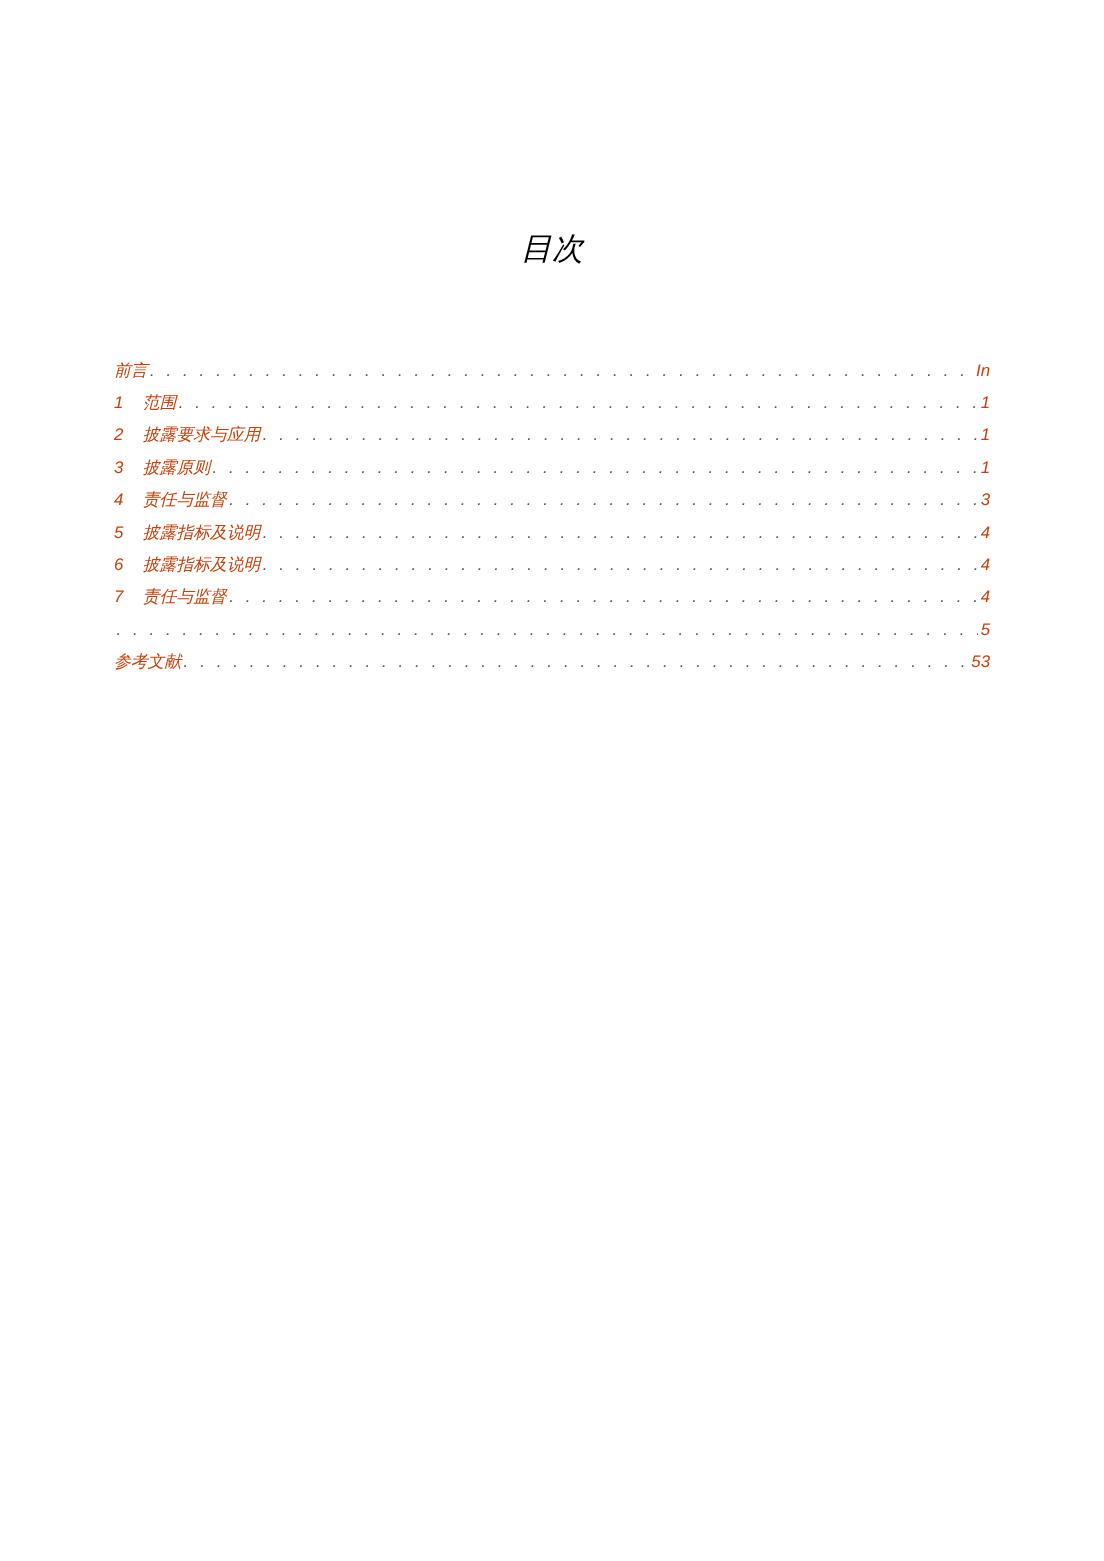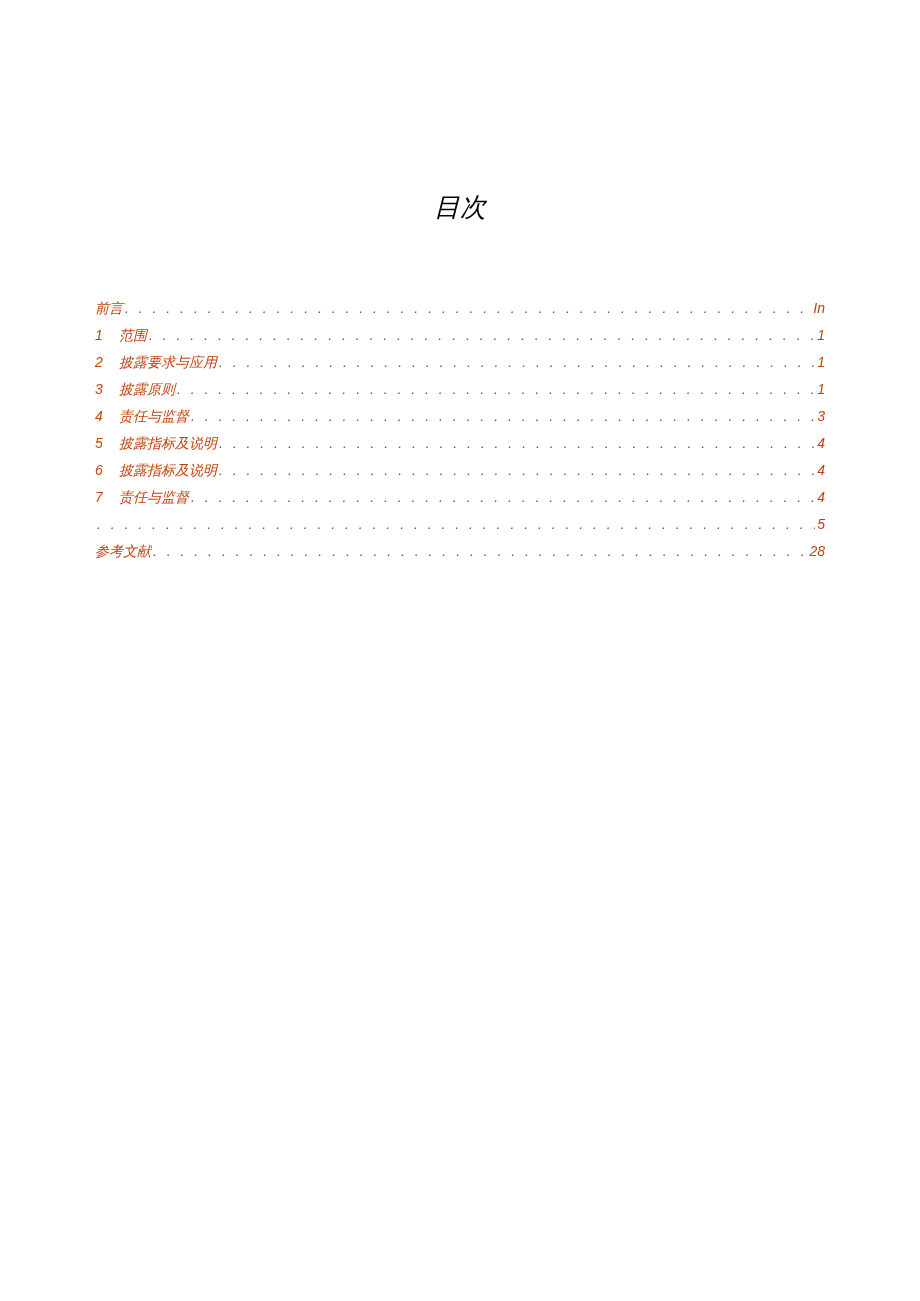--- a/index.html
+++ b/index.html
@@ -118,16 +118,16 @@
       <span class="toc-dots"></span>
       <span class="toc-page">4</span>
     </li>
     <li class="toc-item">
       <span class="toc-dots"></span>
       <span class="toc-page">5</span>
     </li>
     <li class="toc-item">
       <span class="toc-label">参考文献</span>
       <span class="toc-dots"></span>
-      <span class="toc-page">28</span>
+      <span class="toc-page">53</span>
     </li>
   </ul>
 </div>
 
 </body></html>

